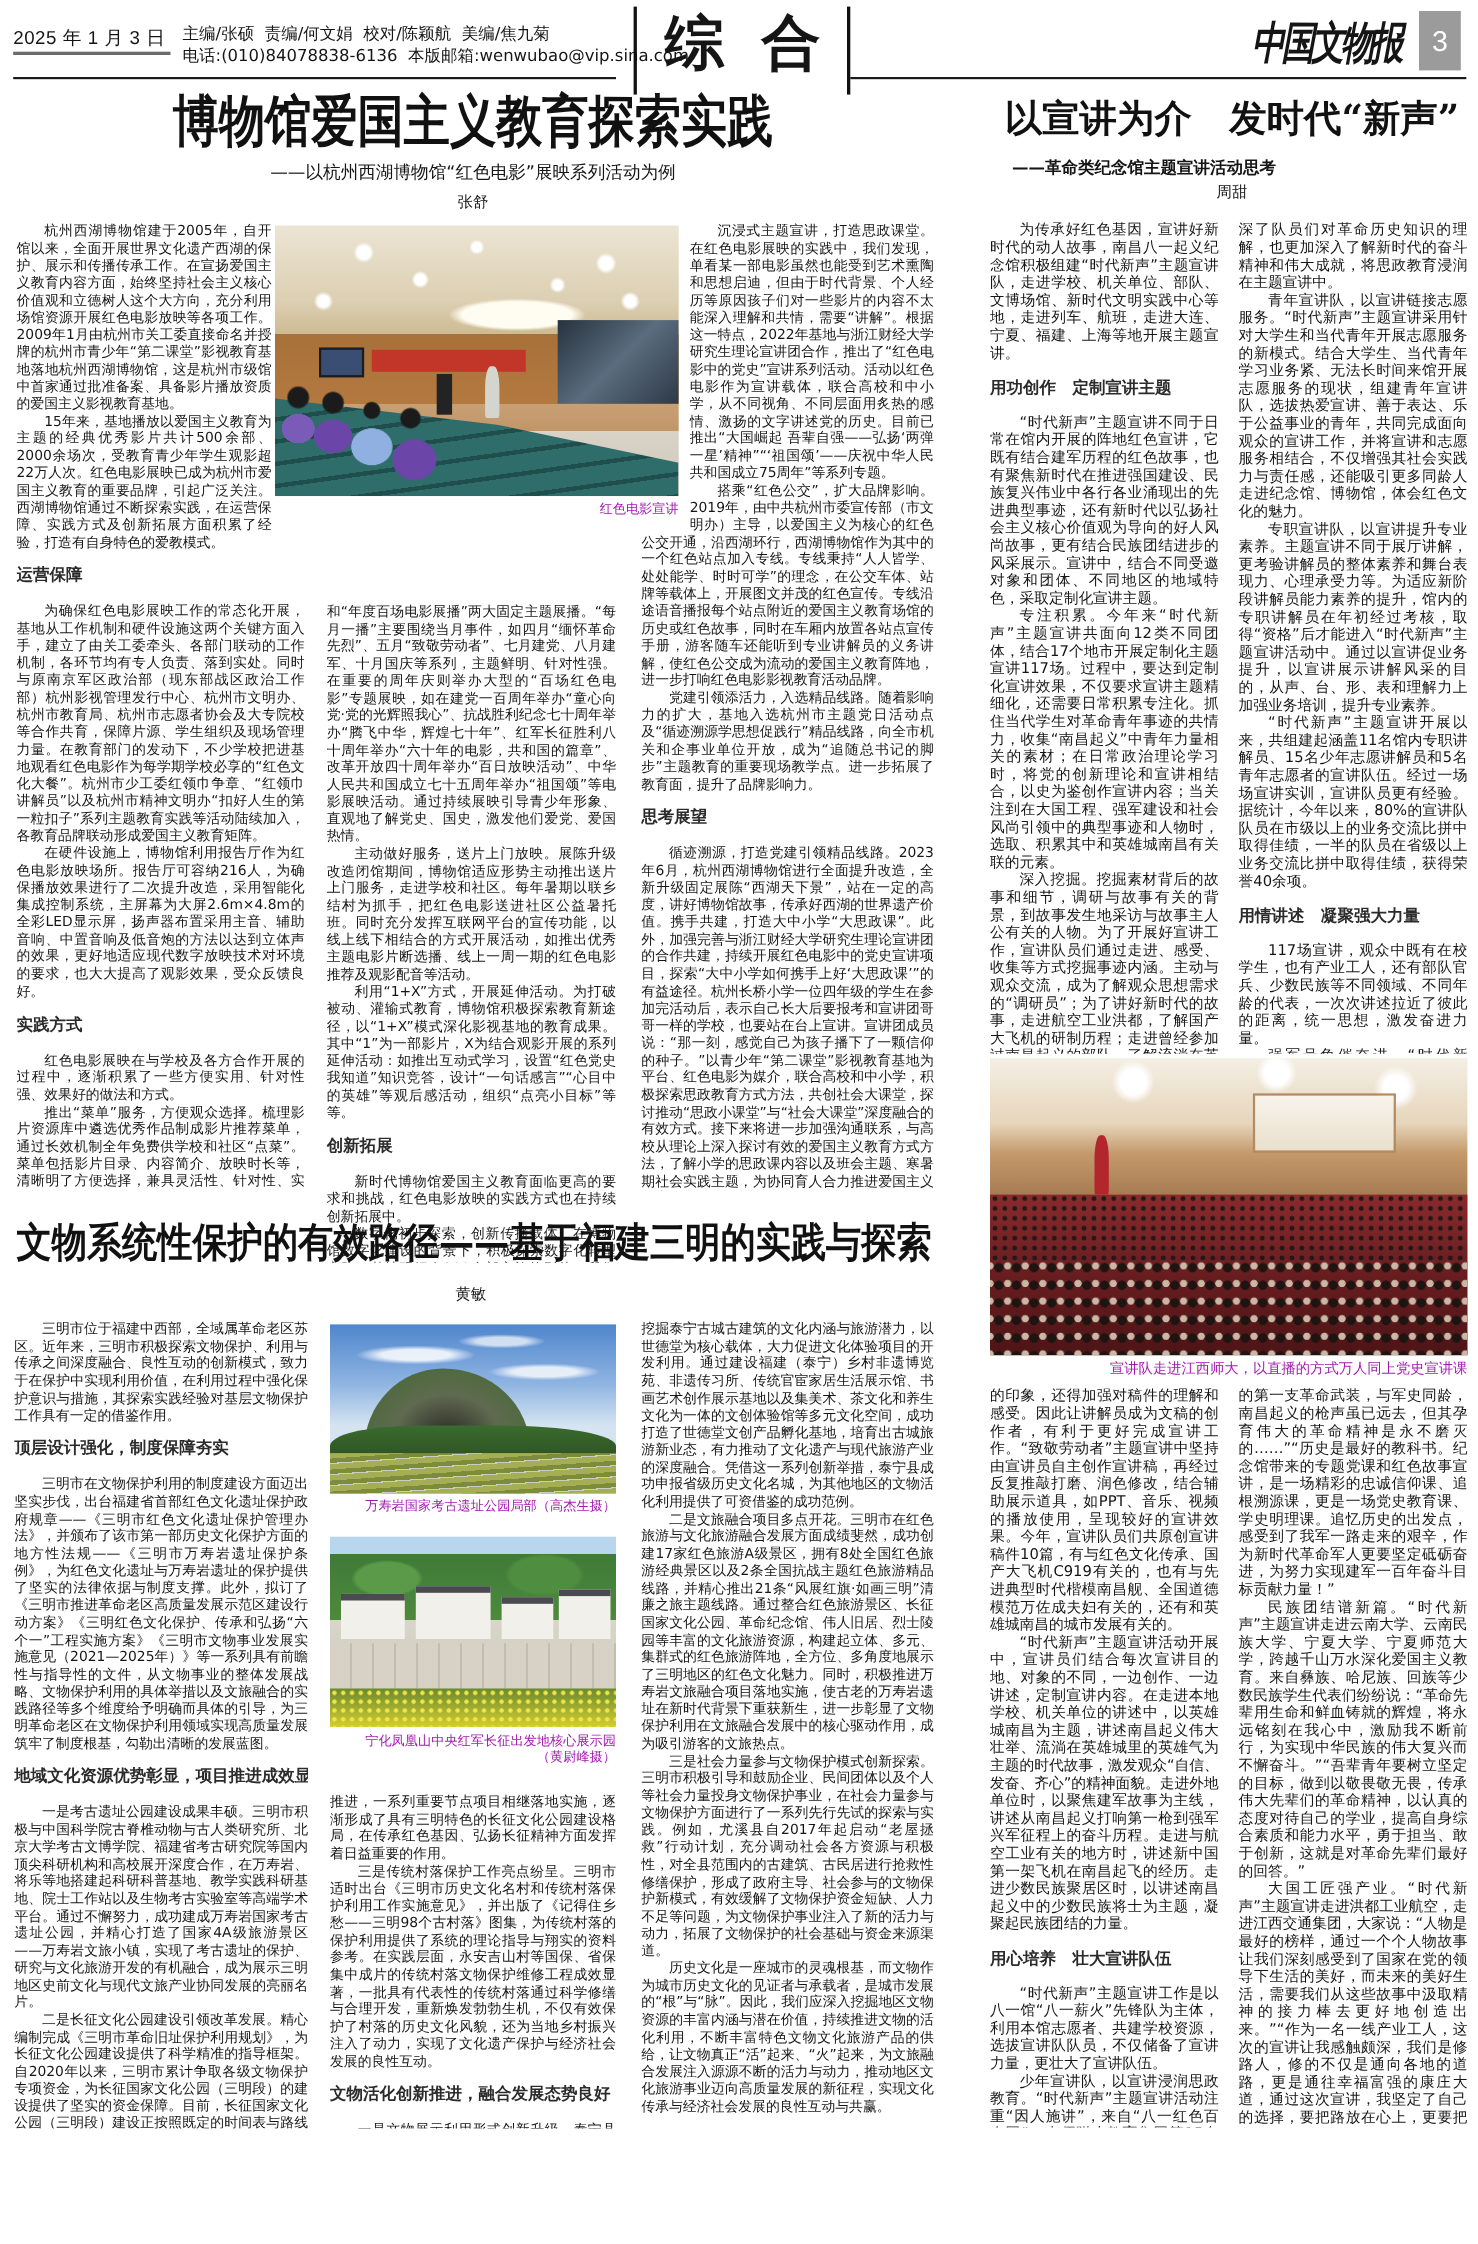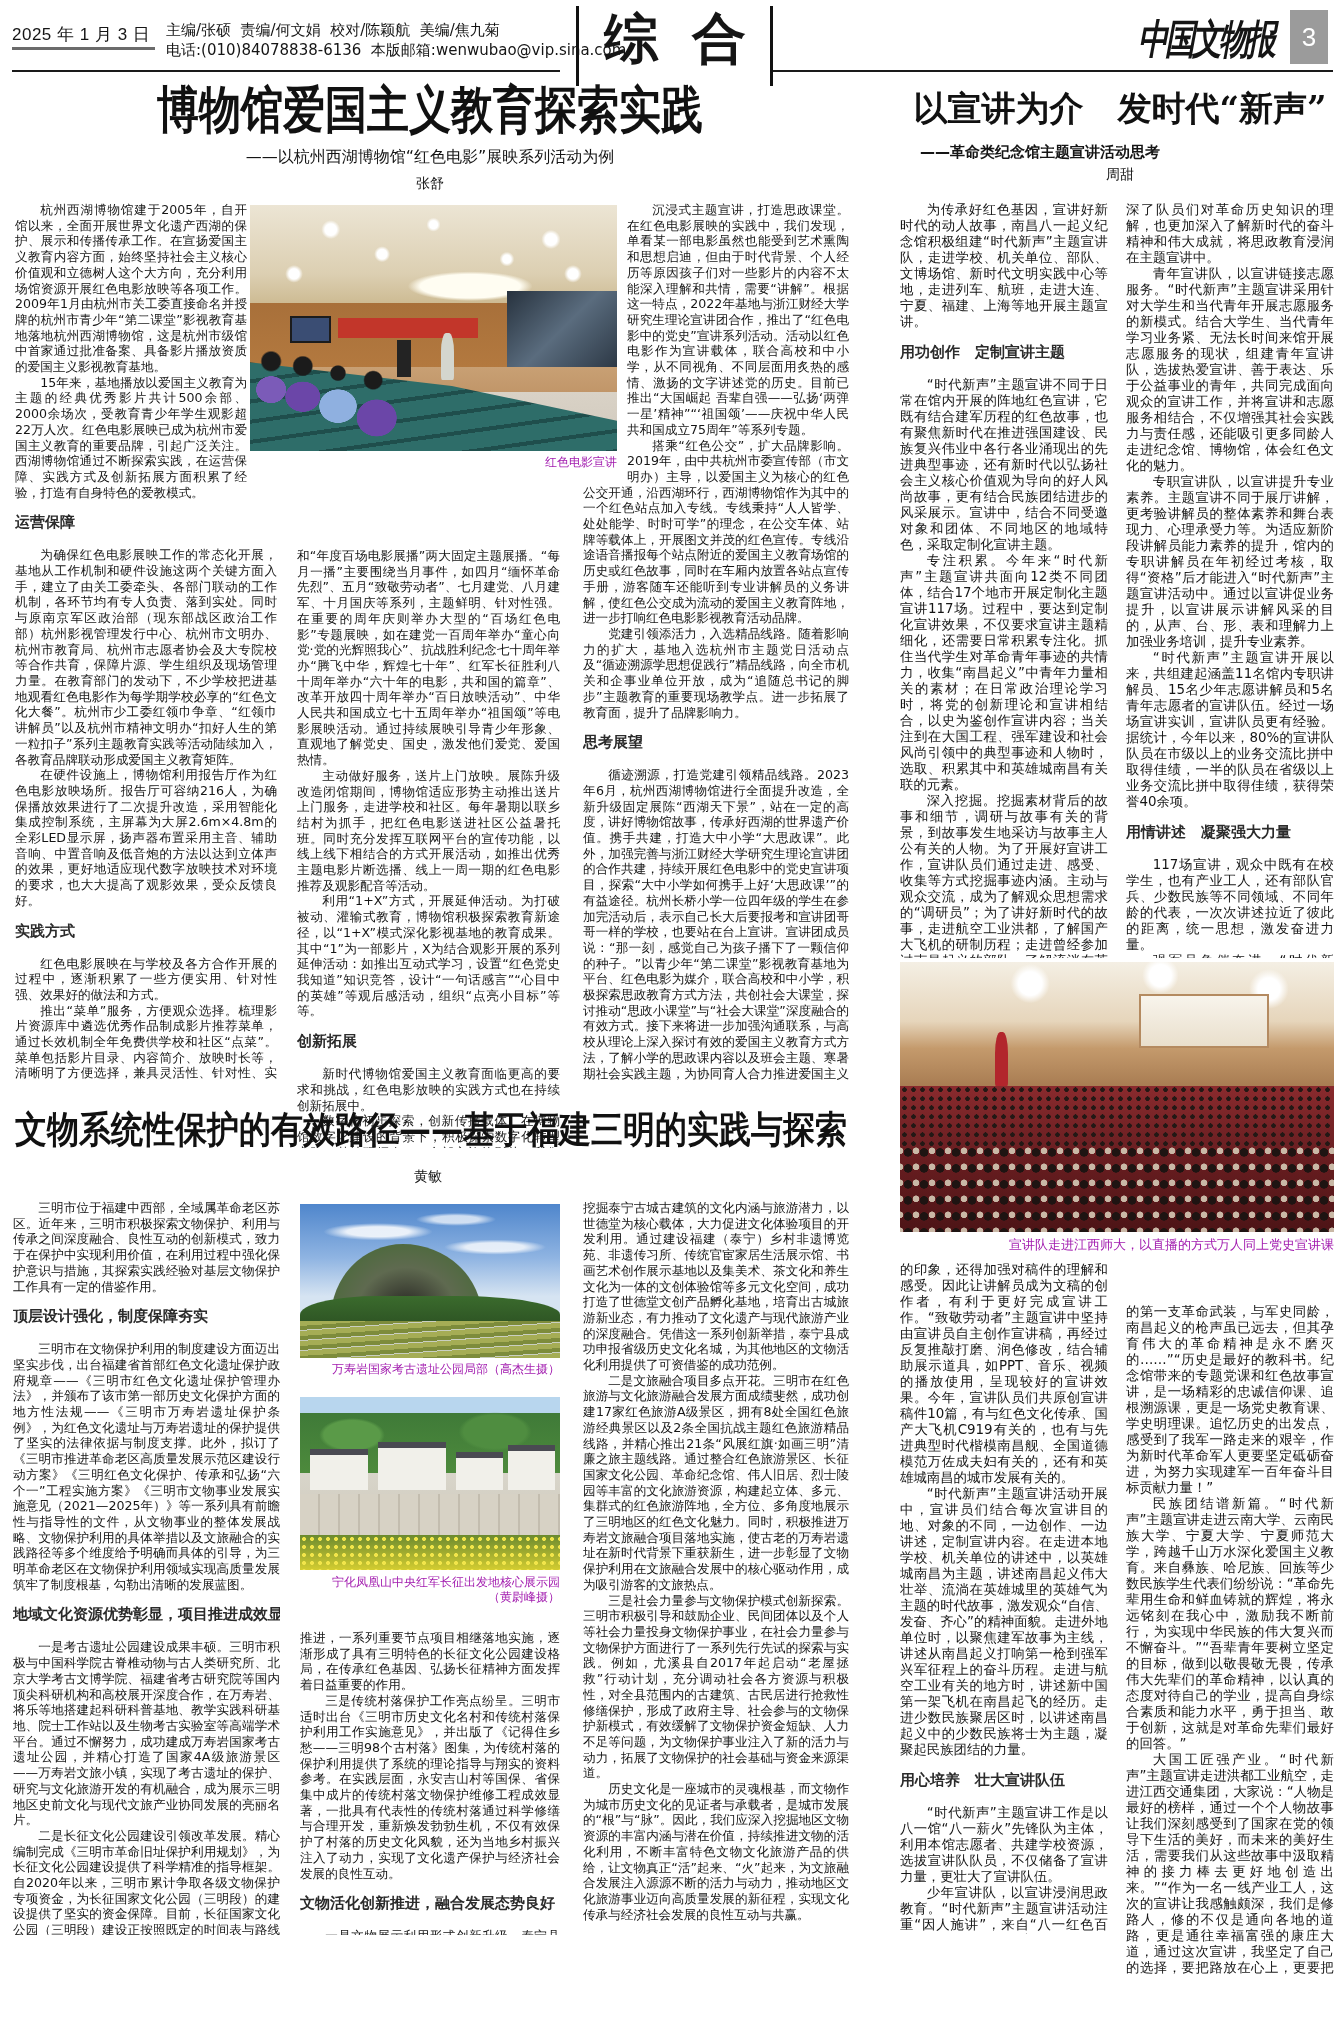--- a/index.html
+++ b/index.html
@@ -33,21 +33,21 @@
 .sub-head{margin:13px 0 16px;font-size:15px;line-height:18px;font-weight:bold;color:#2b2b2b;text-indent:0;white-space:nowrap;}
 .a3 .sub-head{font-size:15px;}
 .spacer-r{float:right;width:30px;height:300px;}
 .spacer-l{float:left;width:44px;height:272px;}
 .a1c1{left:15px;top:202px;width:262px;height:880px;}
 .a1c2{left:297px;top:508px;width:263px;height:600px;margin-top:40px;}
 .a1c3{left:583px;top:202px;width:266px;height:880px;}
 .a2cAt{left:900px;top:202px;width:208px;height:756px;}
 .a2cBt{left:1126px;top:202px;width:208px;height:756px;}
 .a2cAb{left:900px;top:1262px;width:208px;height:672px;}
-.a2cBb{left:1126px;top:1304px;width:208px;height:672px;}
+.a2cBb{left:1126px;top:1262px;width:208px;height:672px;}
 .a3c1{left:13px;top:1200px;width:267px;height:735px;}
 .a3c2{left:300px;top:1630px;width:260px;height:305px;}
 .a3c3{left:583px;top:1200px;width:266px;height:735px;}
 
 .cap{font-size:12px;line-height:15px;text-align:right;white-space:nowrap;color:#a21caf;}
 .cap1{left:420px;top:455px;width:197px;}
 .cap2{left:900px;top:1237px;width:434px;font-size:13px;}
 .capA{left:290px;top:1362px;width:270px;}
 .capB{left:290px;top:1575px;width:270px;}
 

